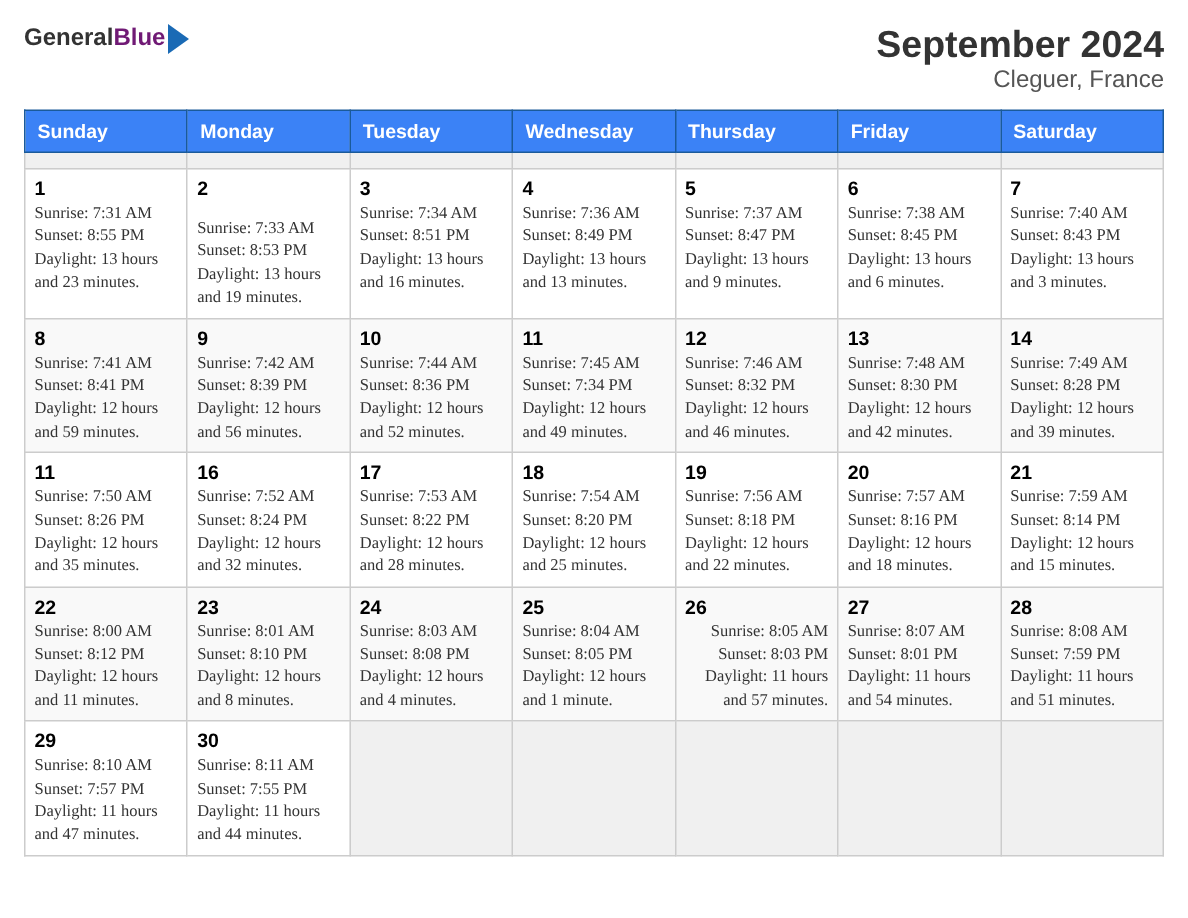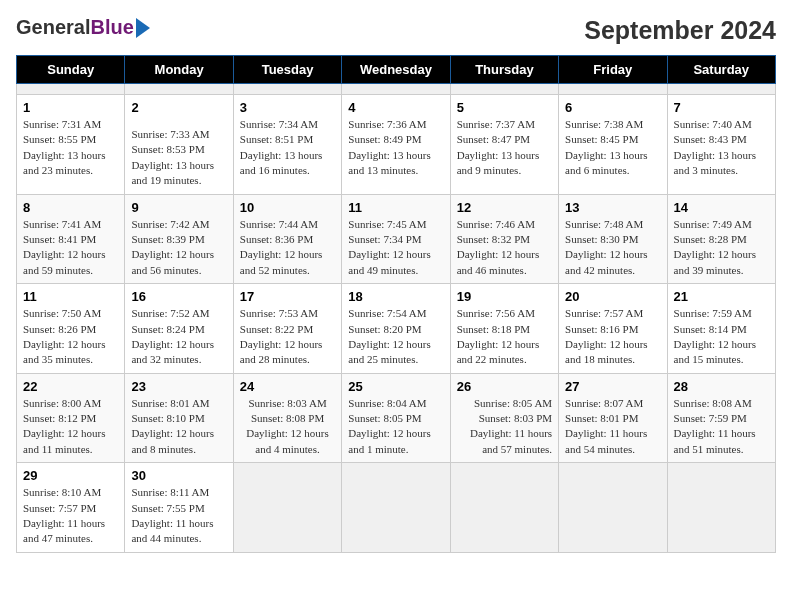--- a/index.html
+++ b/index.html
@@ -17,21 +17,21 @@
       margin-bottom: 10px;
     }
     .logo {
       display: flex;
       flex-direction: column;
       align-items: flex-start;
     }
     .logo-text {
       display: flex;
       align-items: center;
-      font-size: 20px;
+      font-size: 16px;
       font-weight: bold;
       color: #333;
     }
     .logo-general { color: #333; }
     .logo-blue { color: #701a75; }
     .logo-arrow {
       width: 0; height: 0;
       border-top: 10px solid transparent;
       border-bottom: 10px solid transparent;
       border-left: 14px solid #1a6ab5;
@@ -48,23 +48,23 @@
     .location {
       font-size: 16px;
       color: #555;
     }
     table {
       width: 100%;
       border-collapse: collapse;
       font-size: 11px;
     }
     thead tr th {
-      background-color: #000000;
+      background-color: #3b82f6;
       color: white;
-      text-align: center;
+      text-align: left;
       padding: 6px 8px;
       font-size: 13px;
       font-weight: bold;
       border: 1px solid #1a5a9a;
     }
     tbody tr td {
       border: 1px solid #ccc;
       vertical-align: top;
       padding: 5px 6px;
       width: 14.28%;
@@ -95,20 +95,21 @@
 <div class="header">
   <div class="logo">
     <div class="logo-text">
       <span class="logo-general">General</span>
       <span class="logo-blue">Blue</span>
       <div class="logo-arrow"></div>
     </div>
   </div>
   <div class="title-section">
     <div class="month-title">September 2024</div>
+    <div class="location">Cleguer, France</div>
   </div>
 </div>
 
 <table>
   <thead>
     <tr>
         <th>Sunday</th>
         <th>Monday</th>
         <th>Tuesday</th>
         <th>Wednesday</th>
@@ -290,21 +291,21 @@
         </td>
         <td>
           <span class="day-num">23</span>
           <div class="day-info" style="white-space: pre-line;">Sunrise: 8:01 AM
 Sunset: 8:10 PM
 Daylight: 12 hours
 and 8 minutes.</div>
         </td>
         <td>
           <span class="day-num">24</span>
-          <div class="day-info" style="white-space: pre-line; text-align: center;">Sunrise: 8:03 AM
+          <div class="day-info" style="white-space: pre-line;">Sunrise: 8:03 AM
 Sunset: 8:08 PM
 Daylight: 12 hours
 and 4 minutes.</div>
         </td>
         <td>
           <span class="day-num">25</span>
           <div class="day-info" style="white-space: pre-line;">Sunrise: 8:04 AM
 Sunset: 8:05 PM
 Daylight: 12 hours
 and 1 minute.</div>

